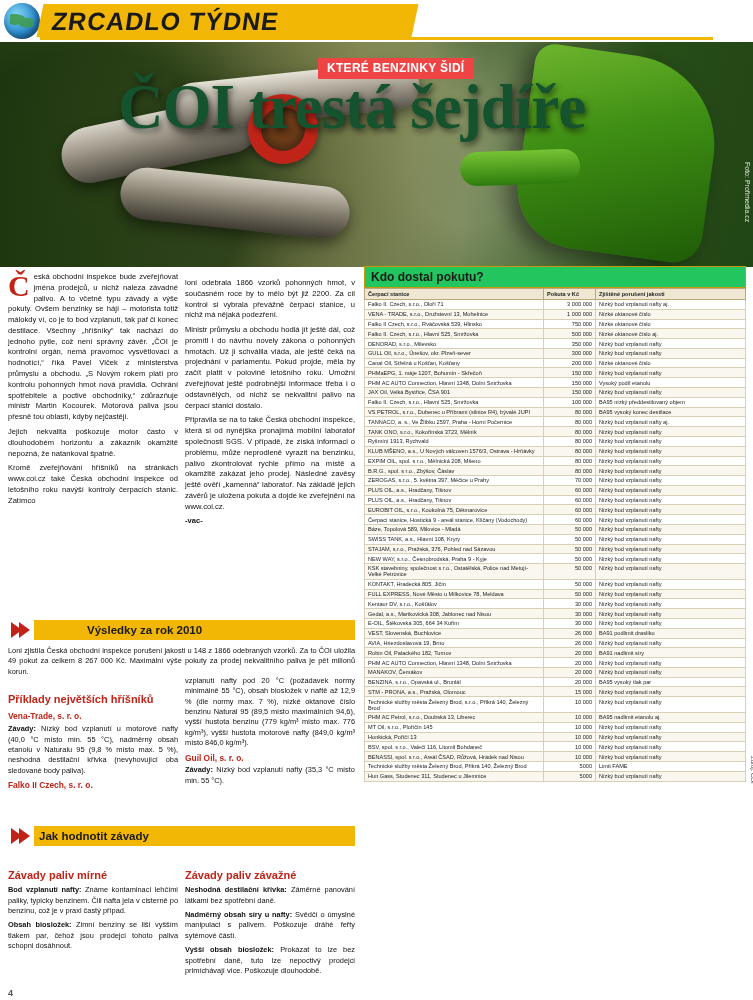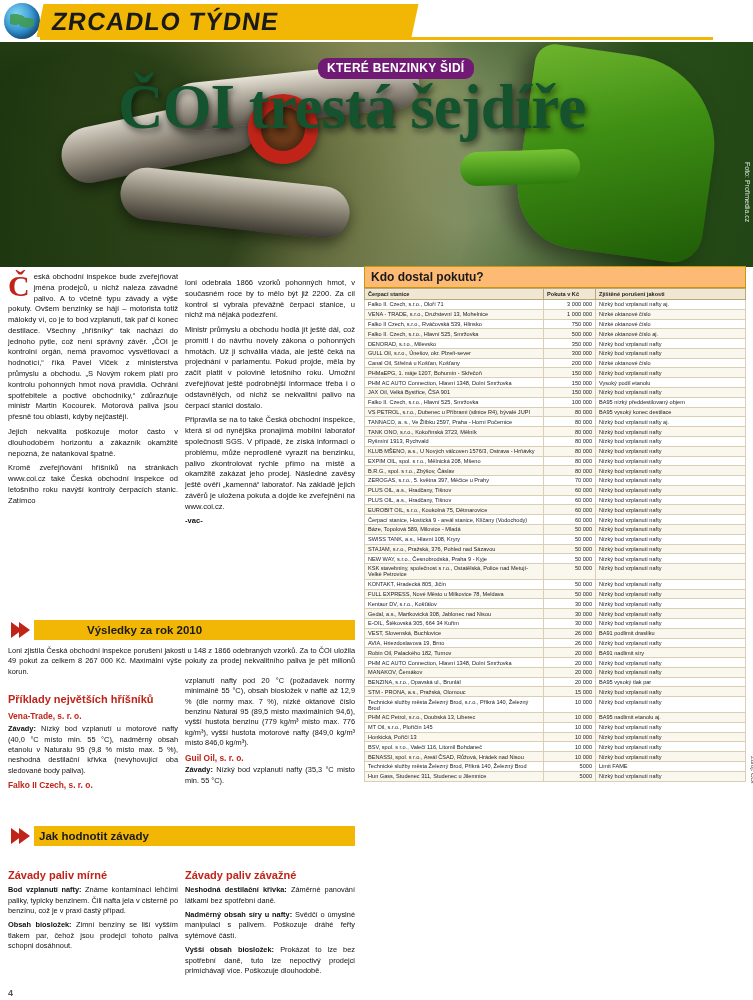--- a/index.html
+++ b/index.html
@@ -86,22 +86,22 @@
     background: linear-gradient(180deg,#76c334,#2d7c0c); border-radius:18px;
     transform: rotate(-10deg);
   }
   .photo-credit{
     position:absolute; right:2px; top:120px;
     writing-mode: vertical-rl; font-size:7px; color:#ffffff; opacity:.85;
   }
   
   .kicker {
     position:absolute; left:318px; top:58px;
-    background:#701a75; color:#fff; font-weight:bold; font-size:12px;
-    padding:3px 9px 4px 9px; letter-spacing:.3px;border-radius:9px;
+    background:#ef4444; color:#fff; font-weight:bold; font-size:12px;
+    padding:3px 9px 4px 9px; letter-spacing:.3px;
   }
   .headline {
     position:absolute; left:118px; top:76px;
     font-size:63px; line-height:1; font-weight:bold; color:#14532d;
     font-family:"Liberation Serif", serif;
     text-shadow: 2px 3px 6px rgba(0,0,0,.55);
     letter-spacing:-1px;
   }
 
   
@@ -132,21 +132,21 @@
   .blk p { margin:0 0 4px 0; }
   .subhd { color:#c02418; font-weight:bold; font-size:8.4px; margin:4px 0 1px 0; }
   .subhd2 { color:#c02418; font-weight:bold; font-size:11px; margin:16px 0 2px 0; }
   .lbl-bold { font-weight:bold; }
 
   
   .tablewrap {
     position:absolute; left:364px; top:266px; width:382px;
   }
   .tbl-title {
-    background:#fdba74; font-size:12px; font-weight:bold; color:#1a1a1a;
+    background:#22c55e; font-size:12px; font-weight:bold; color:#1a1a1a;
     padding:3px 6px; border:1px solid #c9980a;
   }
   table.fines { border-collapse:collapse; width:100%; font-size:5.6px; }
   table.fines th {
     background:#efe7d2; border:1px solid #b9a87a; font-size:5.6px; font-weight:bold;
     text-align:left; padding:2px 3px; color:#222;
   }
   table.fines td {
     border:1px solid #d9cfb4; padding:1.4px 3px; color:#222; vertical-align:top;
   }

